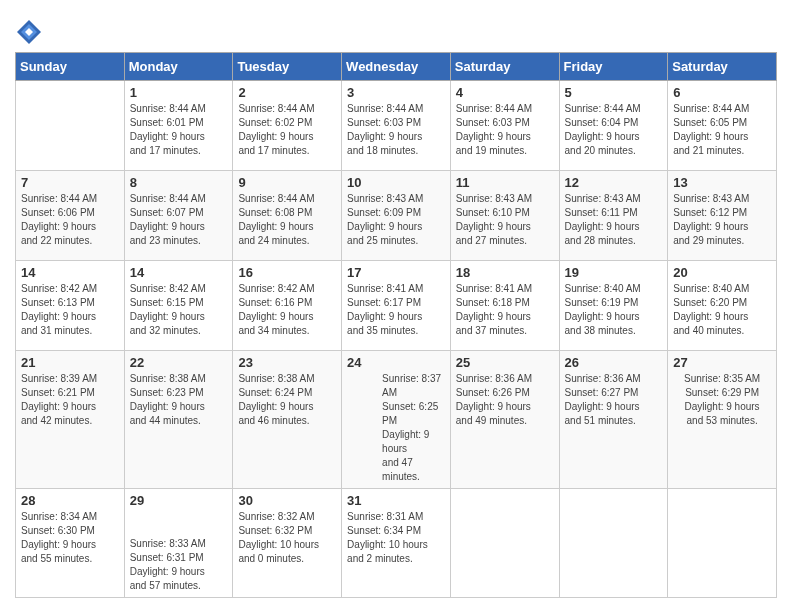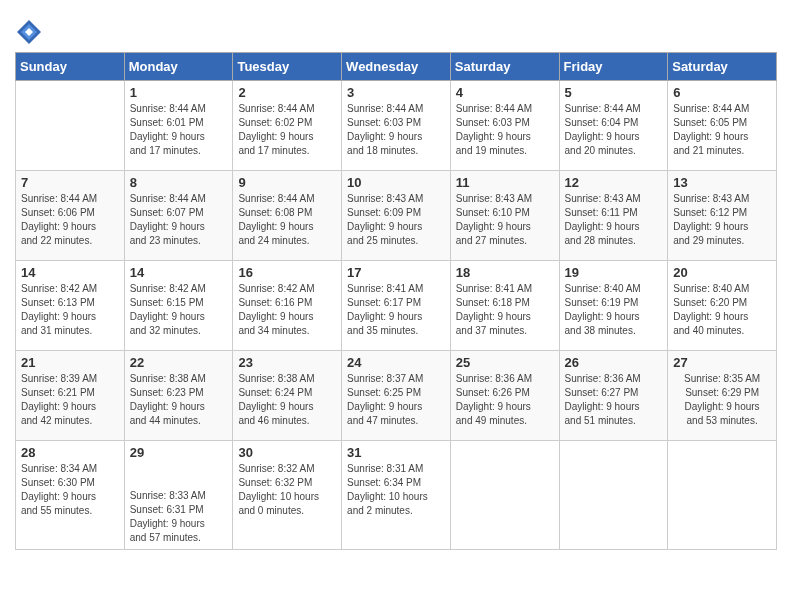--- a/index.html
+++ b/index.html
@@ -284,21 +284,21 @@
         </td>
         <td>
           <span class="day-number">23</span>
           <div class="day-info" style="white-space: pre-line;">Sunrise: 8:38 AM
 Sunset: 6:24 PM
 Daylight: 9 hours
 and 46 minutes.</div>
         </td>
         <td>
           <span class="day-number">24</span>
-          <div class="day-info" style="white-space: pre-line;">Sunrise: 8:37 AM
+          <div class="day-info" style="white-space: pre-line; margin-left: 35px;">Sunrise: 8:37 AM
 Sunset: 6:25 PM
 Daylight: 9 hours
 and 47 minutes.</div>
         </td>
         <td>
           <span class="day-number">25</span>
           <div class="day-info" style="white-space: pre-line;">Sunrise: 8:36 AM
 Sunset: 6:26 PM
 Daylight: 9 hours
 and 49 minutes.</div>

